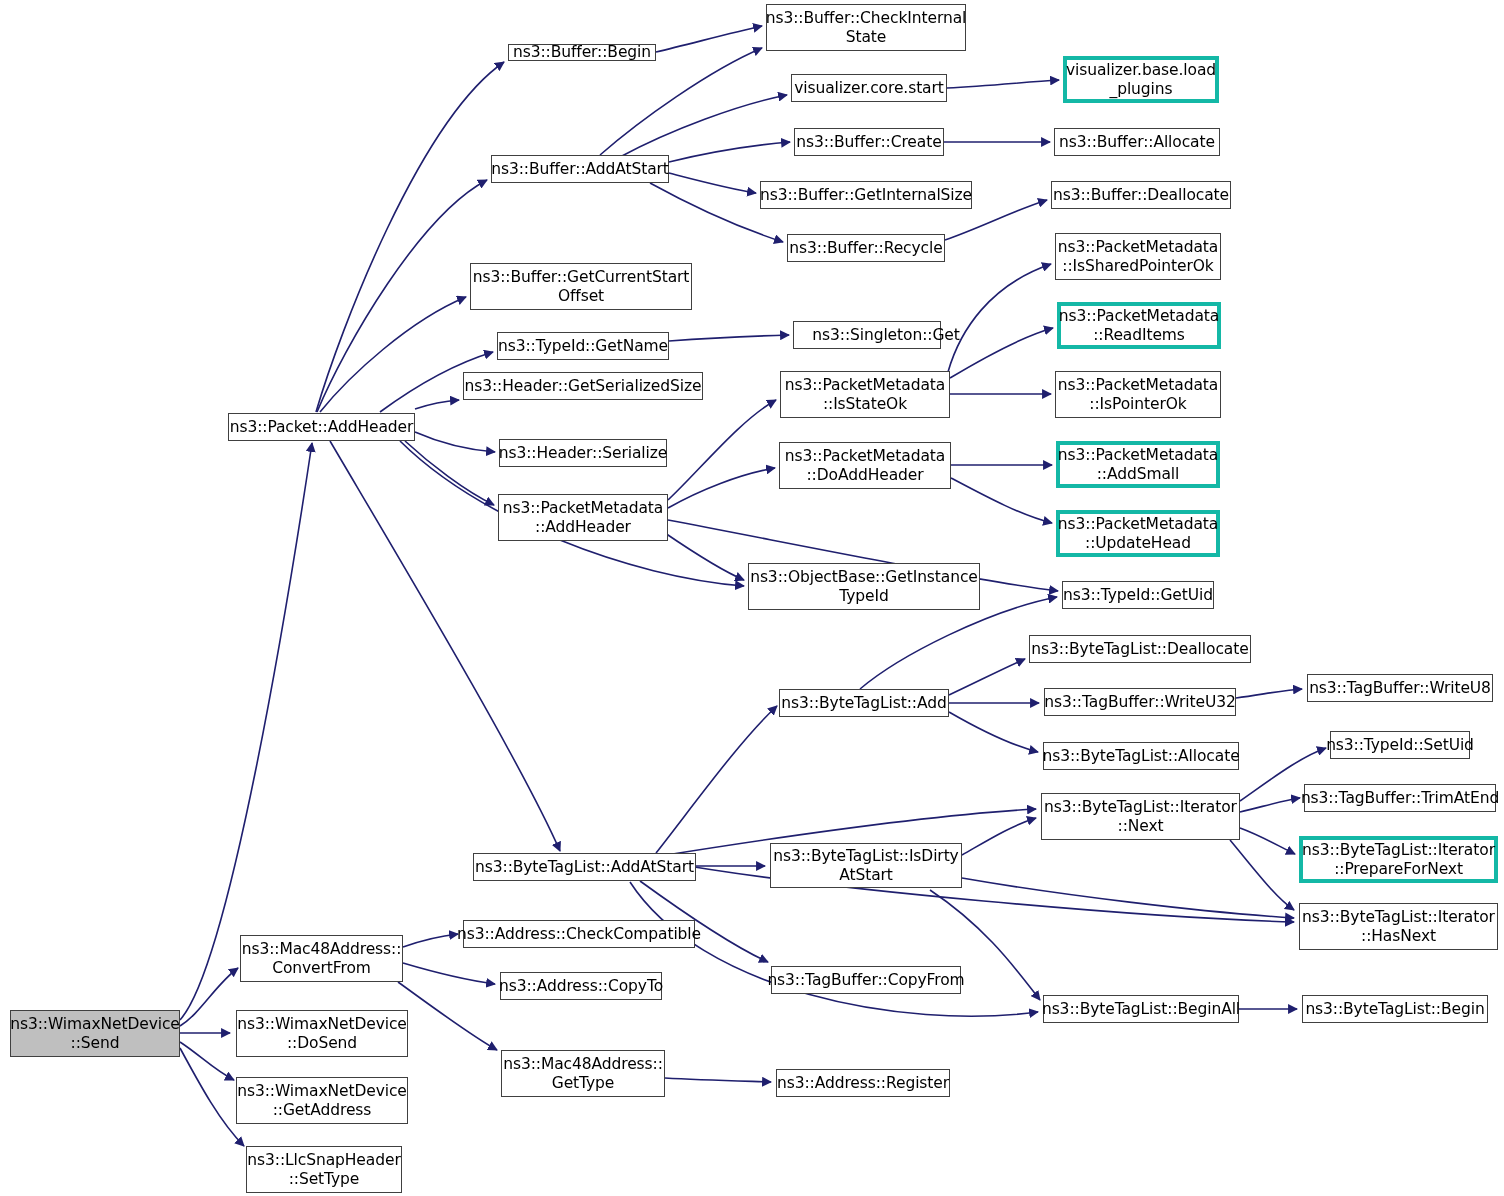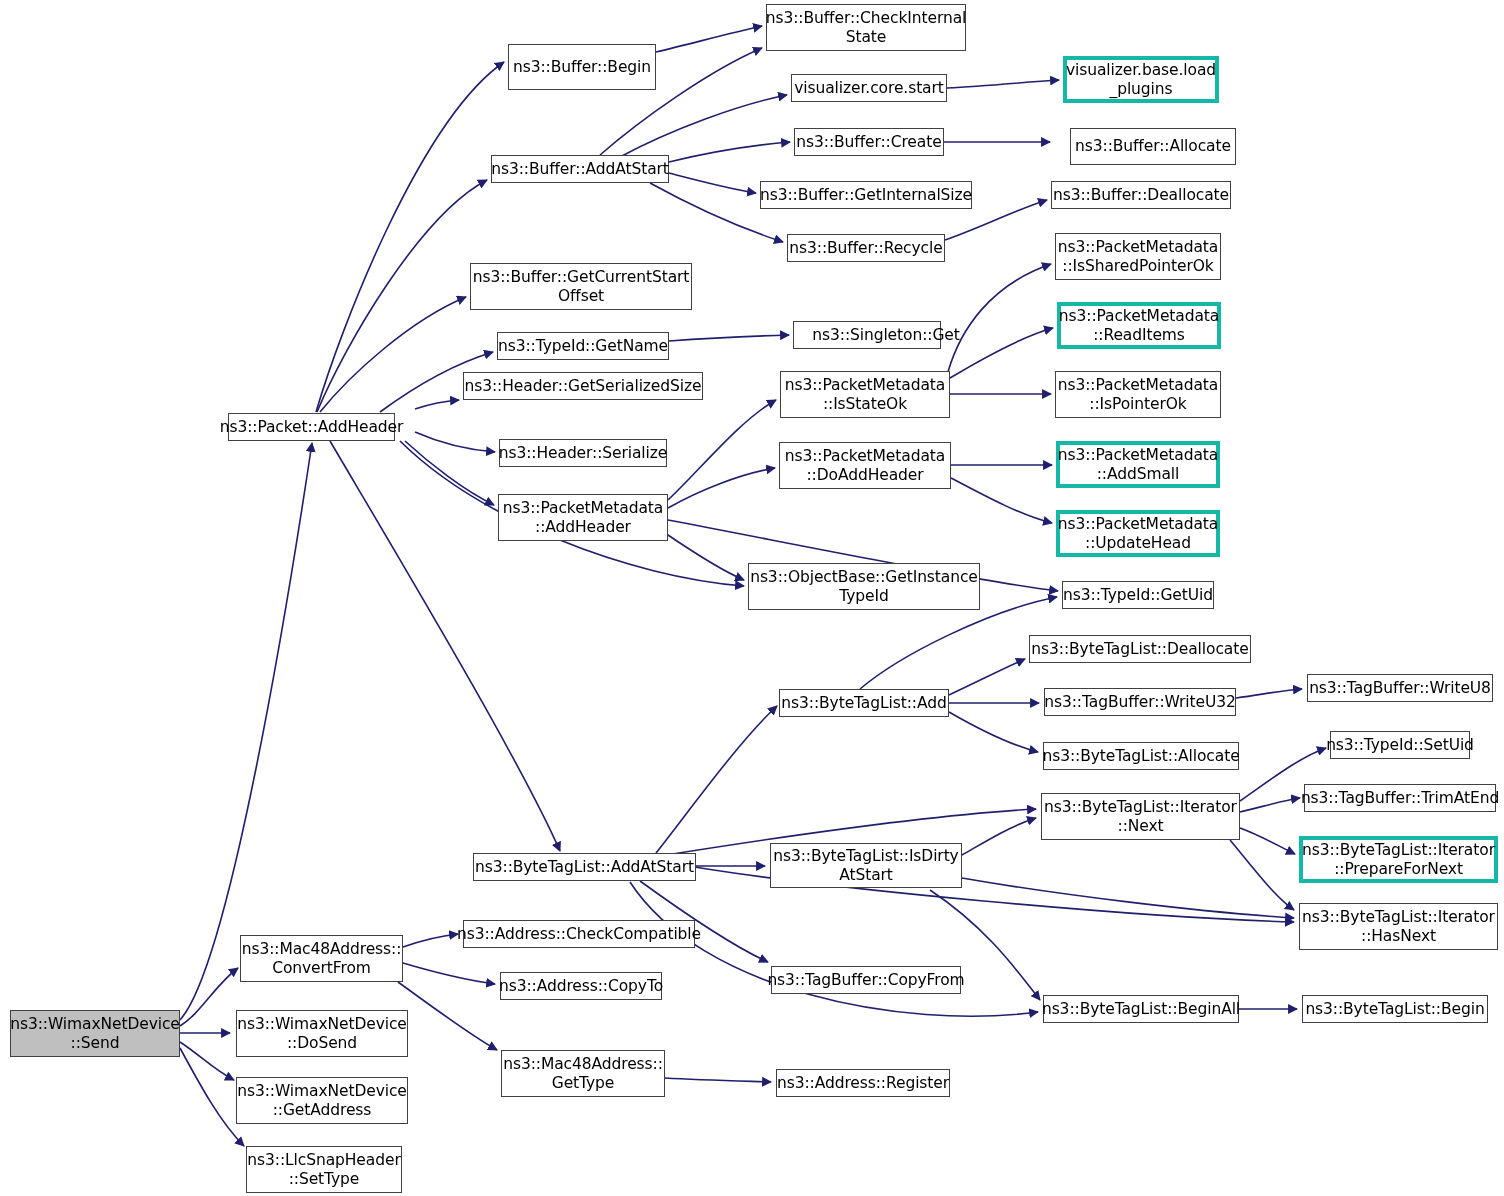--- a/index.html
+++ b/index.html
@@ -110,39 +110,39 @@
 ::HasNext</span></div>
       <div class="node red" style="left: 1299px; top: 836px; width: 199px; height: 47px;"><span>ns3::ByteTagList::Iterator
 ::PrepareForNext</span></div>
       <div class="node" style="left: 1304px; top: 784px; width: 192px; height: 28px;"><span>ns3::TagBuffer::TrimAtEnd</span></div>
       <div class="node" style="left: 1330px; top: 731px; width: 140px; height: 28px;"><span>ns3::TypeId::SetUid</span></div>
       <div class="node" style="left: 779px; top: 689px; width: 170px; height: 28px;"><span>ns3::ByteTagList::Add</span></div>
       <div class="node" style="left: 1029px; top: 635px; width: 222px; height: 28px;"><span>ns3::ByteTagList::Deallocate</span></div>
       <div class="node" style="left: 1044px; top: 688px; width: 192px; height: 28px;"><span>ns3::TagBuffer::WriteU32</span></div>
       <div class="node" style="left: 1043px; top: 742px; width: 196px; height: 28px;"><span>ns3::ByteTagList::Allocate</span></div>
       <div class="node" style="left: 1307px; top: 674px; width: 186px; height: 28px;"><span>ns3::TagBuffer::WriteU8</span></div>
-      <div class="node" style="left: 228px; top: 413px; width: 167px; height: 28px;"><span>ns3::Packet::AddHeader</span></div>
-      <div class="node" style="left: 508px; top: 44px; width: 148px; height: 46px;"><span>ns3::Buffer::Begin</span></div>
+      <div class="node" style="left: 228px; top: 413px; width: 187px; height: 28px;"><span>ns3::Packet::AddHeader</span></div>
+      <div class="node" style="left: 508px; top: 44px; width: 148px; height: 17px;"><span>ns3::Buffer::Begin</span></div>
       <div class="node" style="left: 491px; top: 155px; width: 178px; height: 28px;"><span>ns3::Buffer::AddAtStart</span></div>
       <div class="node" style="left: 470px; top: 263px; width: 222px; height: 47px;"><span>ns3::Buffer::GetCurrentStart
 Offset</span></div>
       <div class="node" style="left: 497px; top: 332px; width: 172px; height: 28px;"><span>ns3::TypeId::GetName</span></div>
       <div class="node" style="left: 463px; top: 372px; width: 240px; height: 28px;"><span>ns3::Header::GetSerializedSize</span></div>
       <div class="node" style="left: 499px; top: 439px; width: 168px; height: 28px;"><span>ns3::Header::Serialize</span></div>
       <div class="node" style="left: 498px; top: 494px; width: 170px; height: 47px;"><span>ns3::PacketMetadata
 ::AddHeader</span></div>
       <div class="node" style="left: 766px; top: 4px; width: 200px; height: 47px;"><span>ns3::Buffer::CheckInternal
 State</span></div>
       <div class="node" style="left: 791px; top: 74px; width: 156px; height: 28px;"><span>visualizer.core.start</span></div>
       <div class="node" style="left: 794px; top: 128px; width: 150px; height: 28px;"><span>ns3::Buffer::Create</span></div>
       <div class="node" style="left: 760px; top: 181px; width: 212px; height: 28px;"><span>ns3::Buffer::GetInternalSize</span></div>
       <div class="node" style="left: 787px; top: 234px; width: 158px; height: 28px; text-align: center;"><span>ns3::Buffer::Recycle</span></div>
       <div class="node red" style="left: 1063px; top: 56px; width: 156px; height: 47px;"><span>visualizer.base.load
 _plugins</span></div>
-      <div class="node" style="left: 1054px; top: 128px; width: 166px; height: 37px; margin-left: 16px;"><span>ns3::Buffer::Allocate</span></div>
+      <div class="node" style="left: 1054px; top: 128px; width: 166px; height: 28px;"><span>ns3::Buffer::Allocate</span></div>
       <div class="node" style="left: 1051px; top: 181px; width: 180px; height: 28px;"><span>ns3::Buffer::Deallocate</span></div>
       <div class="node" style="left: 1055px; top: 233px; width: 166px; height: 47px;"><span>ns3::PacketMetadata
 ::IsSharedPointerOk</span></div>
       <div class="node red" style="left: 1057px; top: 302px; width: 164px; height: 47px;"><span>ns3::PacketMetadata
 ::ReadItems</span></div>
       <div class="node" style="left: 1055px; top: 371px; width: 166px; height: 47px;"><span>ns3::PacketMetadata
 ::IsPointerOk</span></div>
       <div class="node red" style="left: 1056px; top: 441px; width: 164px; height: 47px;"><span>ns3::PacketMetadata
 ::AddSmall</span></div>
       <div class="node red" style="left: 1056px; top: 510px; width: 164px; height: 47px;"><span>ns3::PacketMetadata

